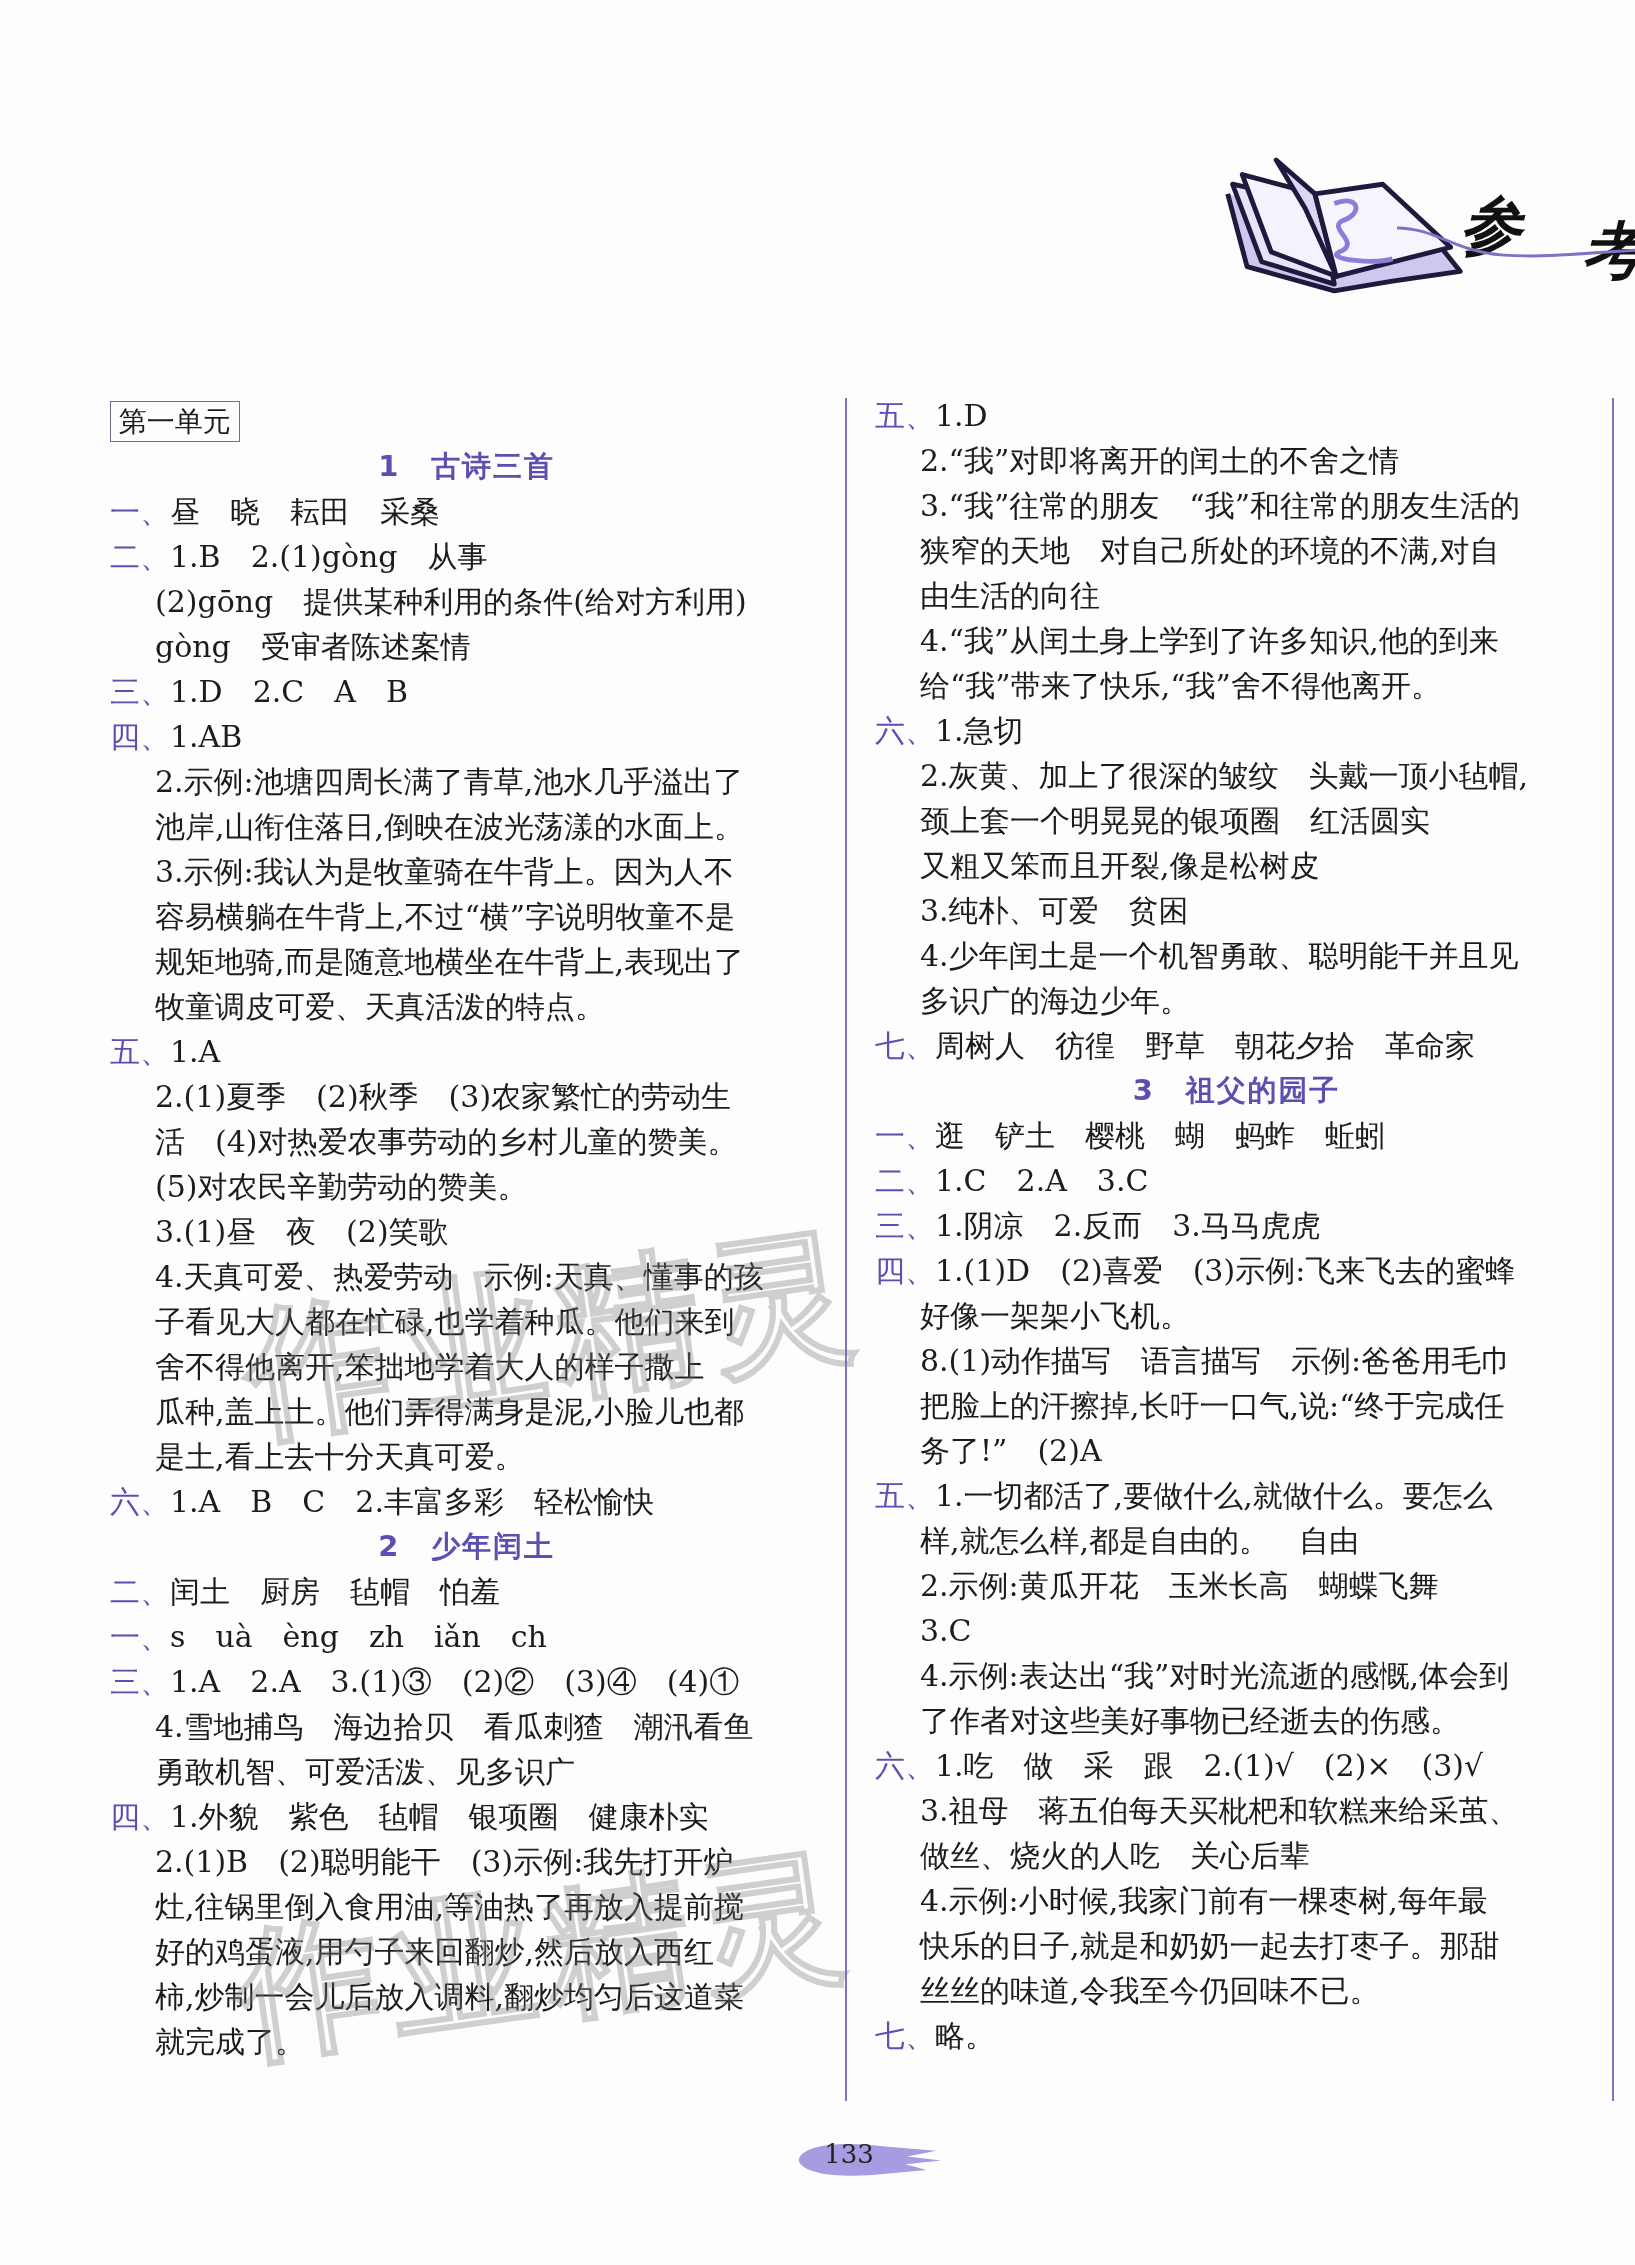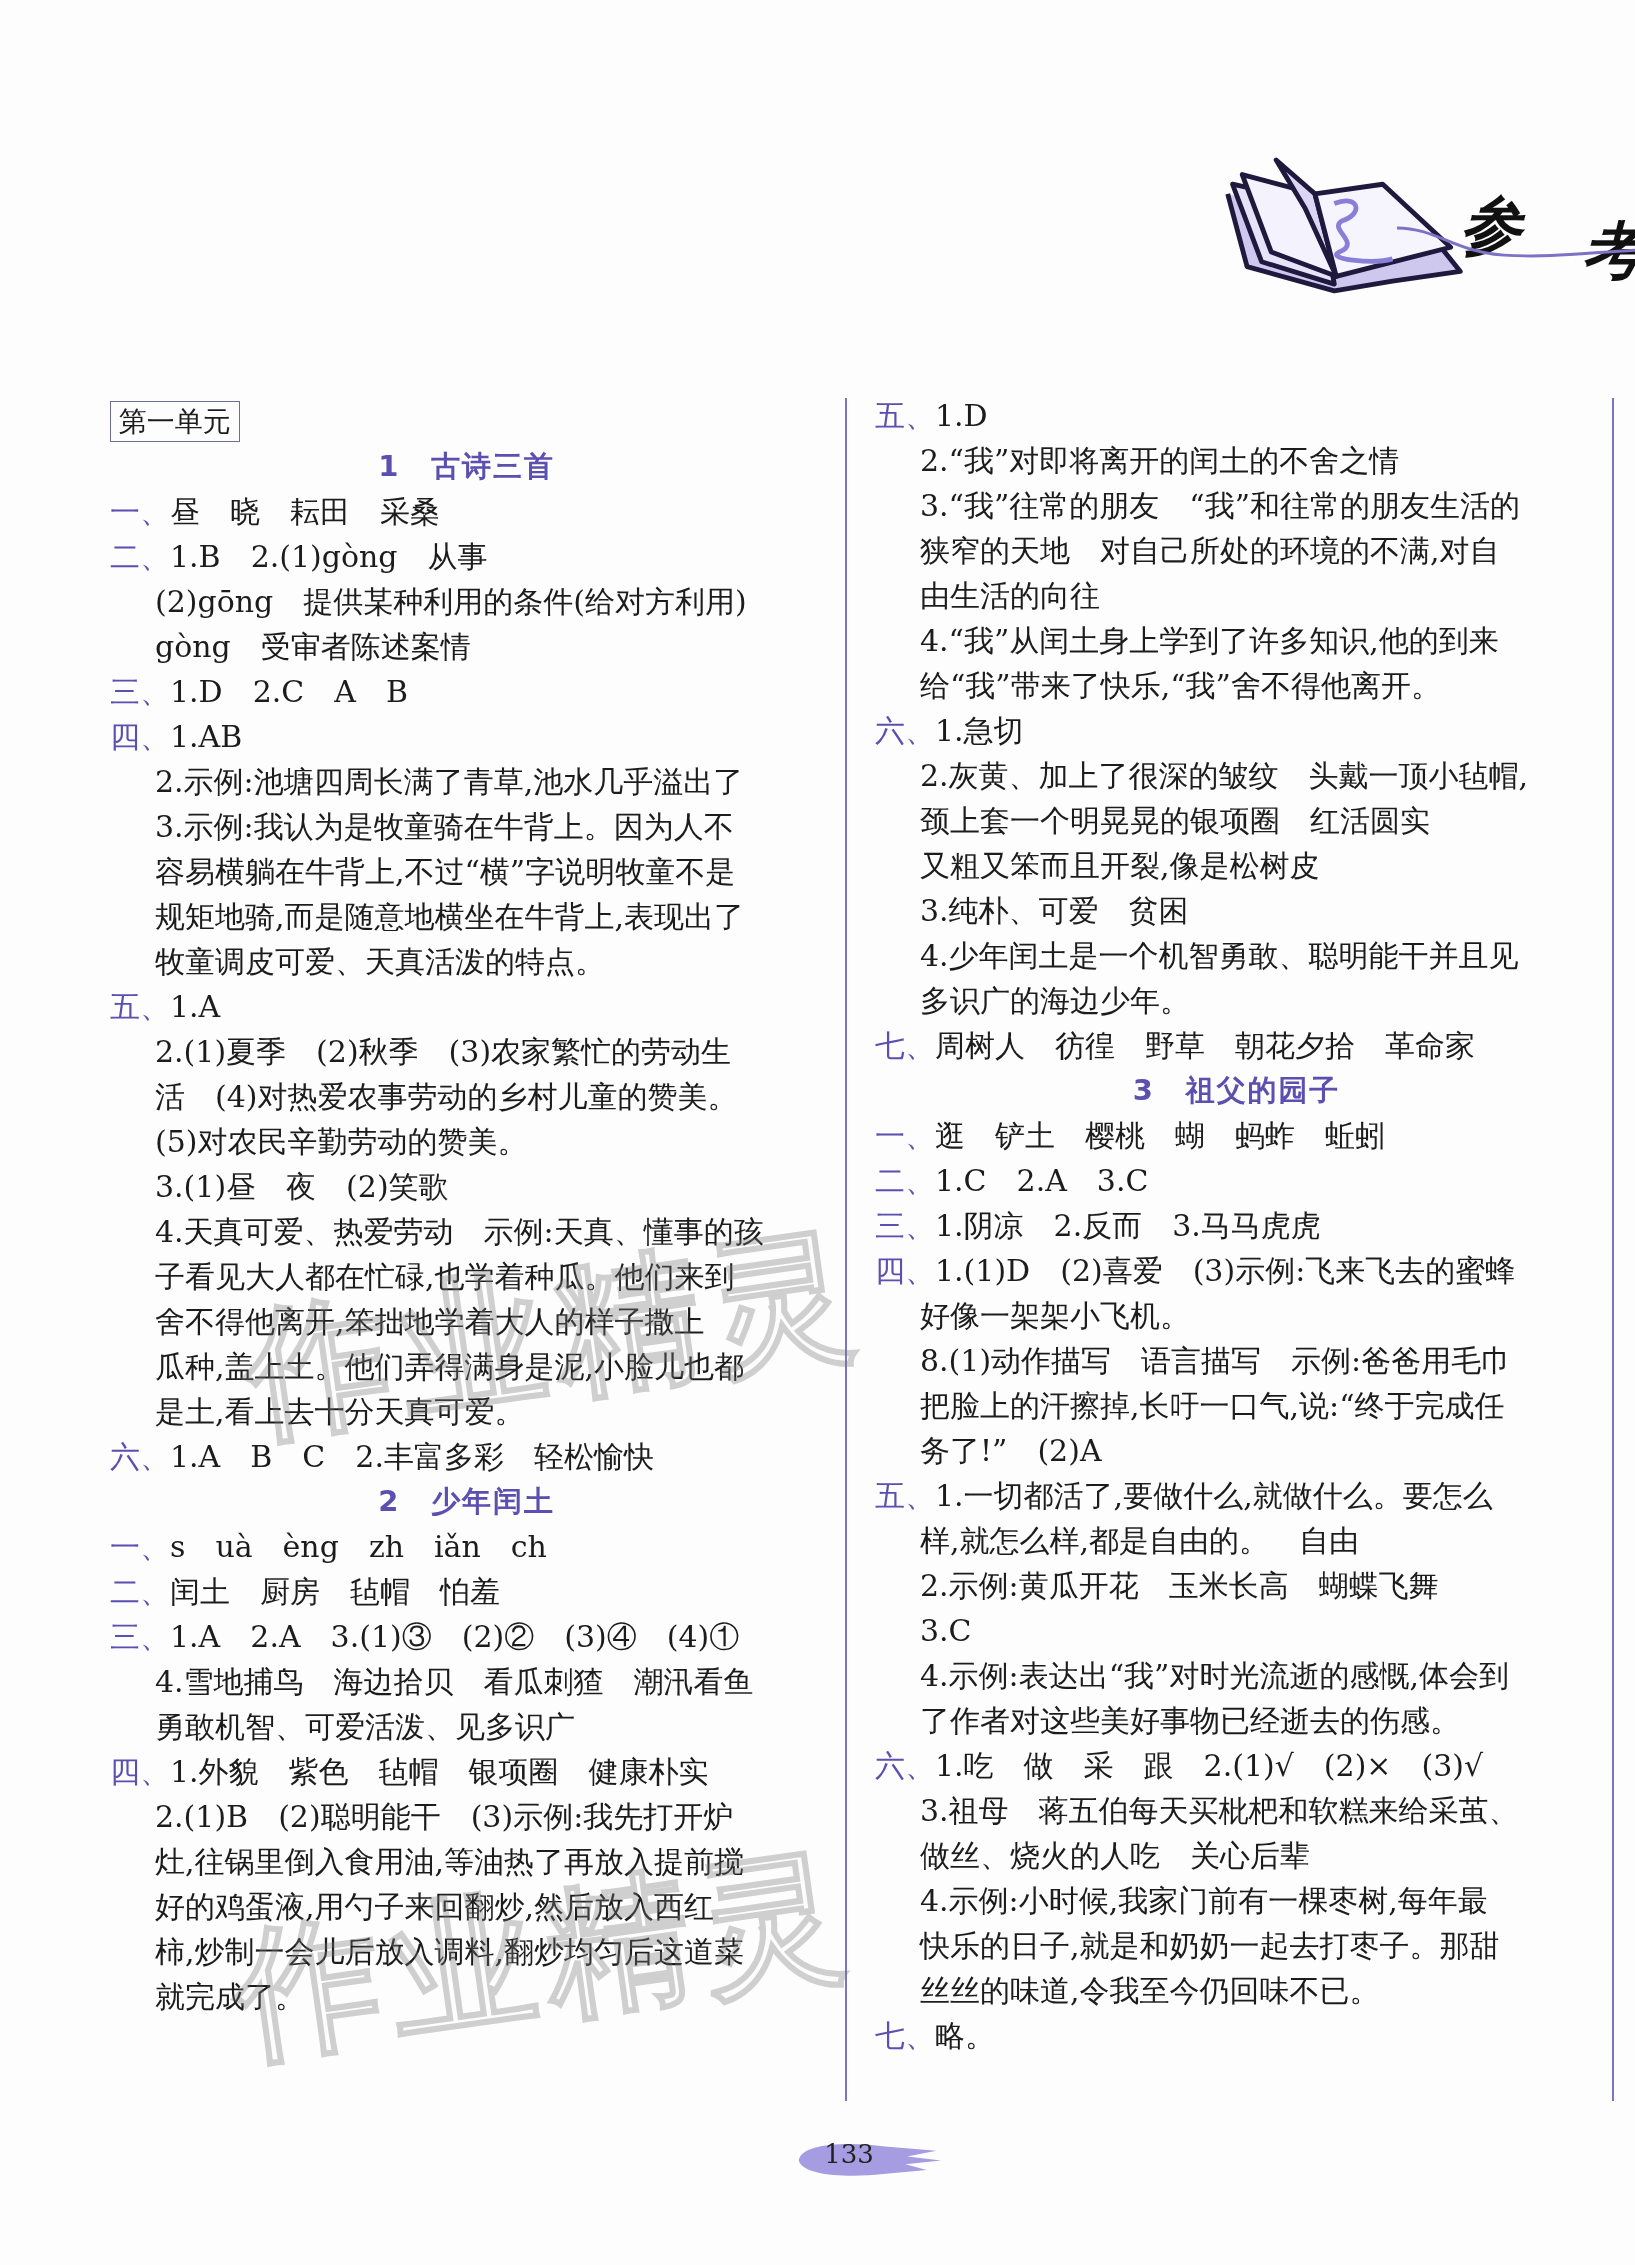--- a/index.html
+++ b/index.html
@@ -82,41 +82,42 @@
 
   <div class="lesson-title">1　古诗三首</div>
   <div id="left-l0">
       <div class="line"><span class="q">一、</span><span>昼　晓　耘田　采桑</span></div>
       <div class="line"><span class="q">二、</span><span>1.B　2.(1)gòng　从事</span></div>
       <div class="line indent"><span>(2)gōng　提供某种利用的条件(给对方利用)</span></div>
       <div class="line indent"><span>gòng　受审者陈述案情</span></div>
       <div class="line"><span class="q">三、</span><span>1.D　2.C　A　B</span></div>
       <div class="line"><span class="q">四、</span><span>1.AB</span></div>
       <div class="line indent"><span>2.示例:池塘四周长满了青草,池水几乎溢出了</span></div>
+      <div class="line indent"><span>池岸,山衔住落日,倒映在波光荡漾的水面上。</span></div>
       <div class="line indent"><span>3.示例:我认为是牧童骑在牛背上。因为人不</span></div>
       <div class="line indent"><span>容易横躺在牛背上,不过“横”字说明牧童不是</span></div>
       <div class="line indent"><span>规矩地骑,而是随意地横坐在牛背上,表现出了</span></div>
       <div class="line indent"><span>牧童调皮可爱、天真活泼的特点。</span></div>
       <div class="line"><span class="q">五、</span><span>1.A</span></div>
       <div class="line indent"><span>2.(1)夏季　(2)秋季　(3)农家繁忙的劳动生</span></div>
       <div class="line indent"><span>活　(4)对热爱农事劳动的乡村儿童的赞美。</span></div>
       <div class="line indent"><span>(5)对农民辛勤劳动的赞美。</span></div>
       <div class="line indent"><span>3.(1)昼　夜　(2)笑歌</span></div>
       <div class="line indent"><span>4.天真可爱、热爱劳动　示例:天真、懂事的孩</span></div>
       <div class="line indent"><span>子看见大人都在忙碌,也学着种瓜。他们来到</span></div>
       <div class="line indent"><span>舍不得他离开,笨拙地学着大人的样子撒上</span></div>
       <div class="line indent"><span>瓜种,盖上土。他们弄得满身是泥,小脸儿也都</span></div>
       <div class="line indent"><span>是土,看上去十分天真可爱。</span></div>
       <div class="line"><span class="q">六、</span><span>1.A　B　C　2.丰富多彩　轻松愉快</span></div>
     </div>
 
   <div class="lesson-title">2　少年闰土</div>
   <div id="left-l1">
+      <div class="line"><span class="q">二、</span><span>闰土　厨房　毡帽　怕羞</span></div>
       <div class="line"><span class="q">一、</span><span>s　uà　èng　zh　iǎn　ch</span></div>
-      <div class="line"><span class="q">二、</span><span>闰土　厨房　毡帽　怕羞</span></div>
       <div class="line"><span class="q">三、</span><span>1.A　2.A　3.(1)③　(2)②　(3)④　(4)①</span></div>
       <div class="line indent"><span>4.雪地捕鸟　海边拾贝　看瓜刺猹　潮汛看鱼</span></div>
       <div class="line indent"><span>勇敢机智、可爱活泼、见多识广</span></div>
       <div class="line"><span class="q">四、</span><span>1.外貌　紫色　毡帽　银项圈　健康朴实</span></div>
       <div class="line indent"><span>2.(1)B　(2)聪明能干　(3)示例:我先打开炉</span></div>
       <div class="line indent"><span>灶,往锅里倒入食用油,等油热了再放入提前搅</span></div>
       <div class="line indent"><span>好的鸡蛋液,用勺子来回翻炒,然后放入西红</span></div>
       <div class="line indent"><span>柿,炒制一会儿后放入调料,翻炒均匀后这道菜</span></div>
       <div class="line indent"><span>就完成了。</span></div>
     </div>

